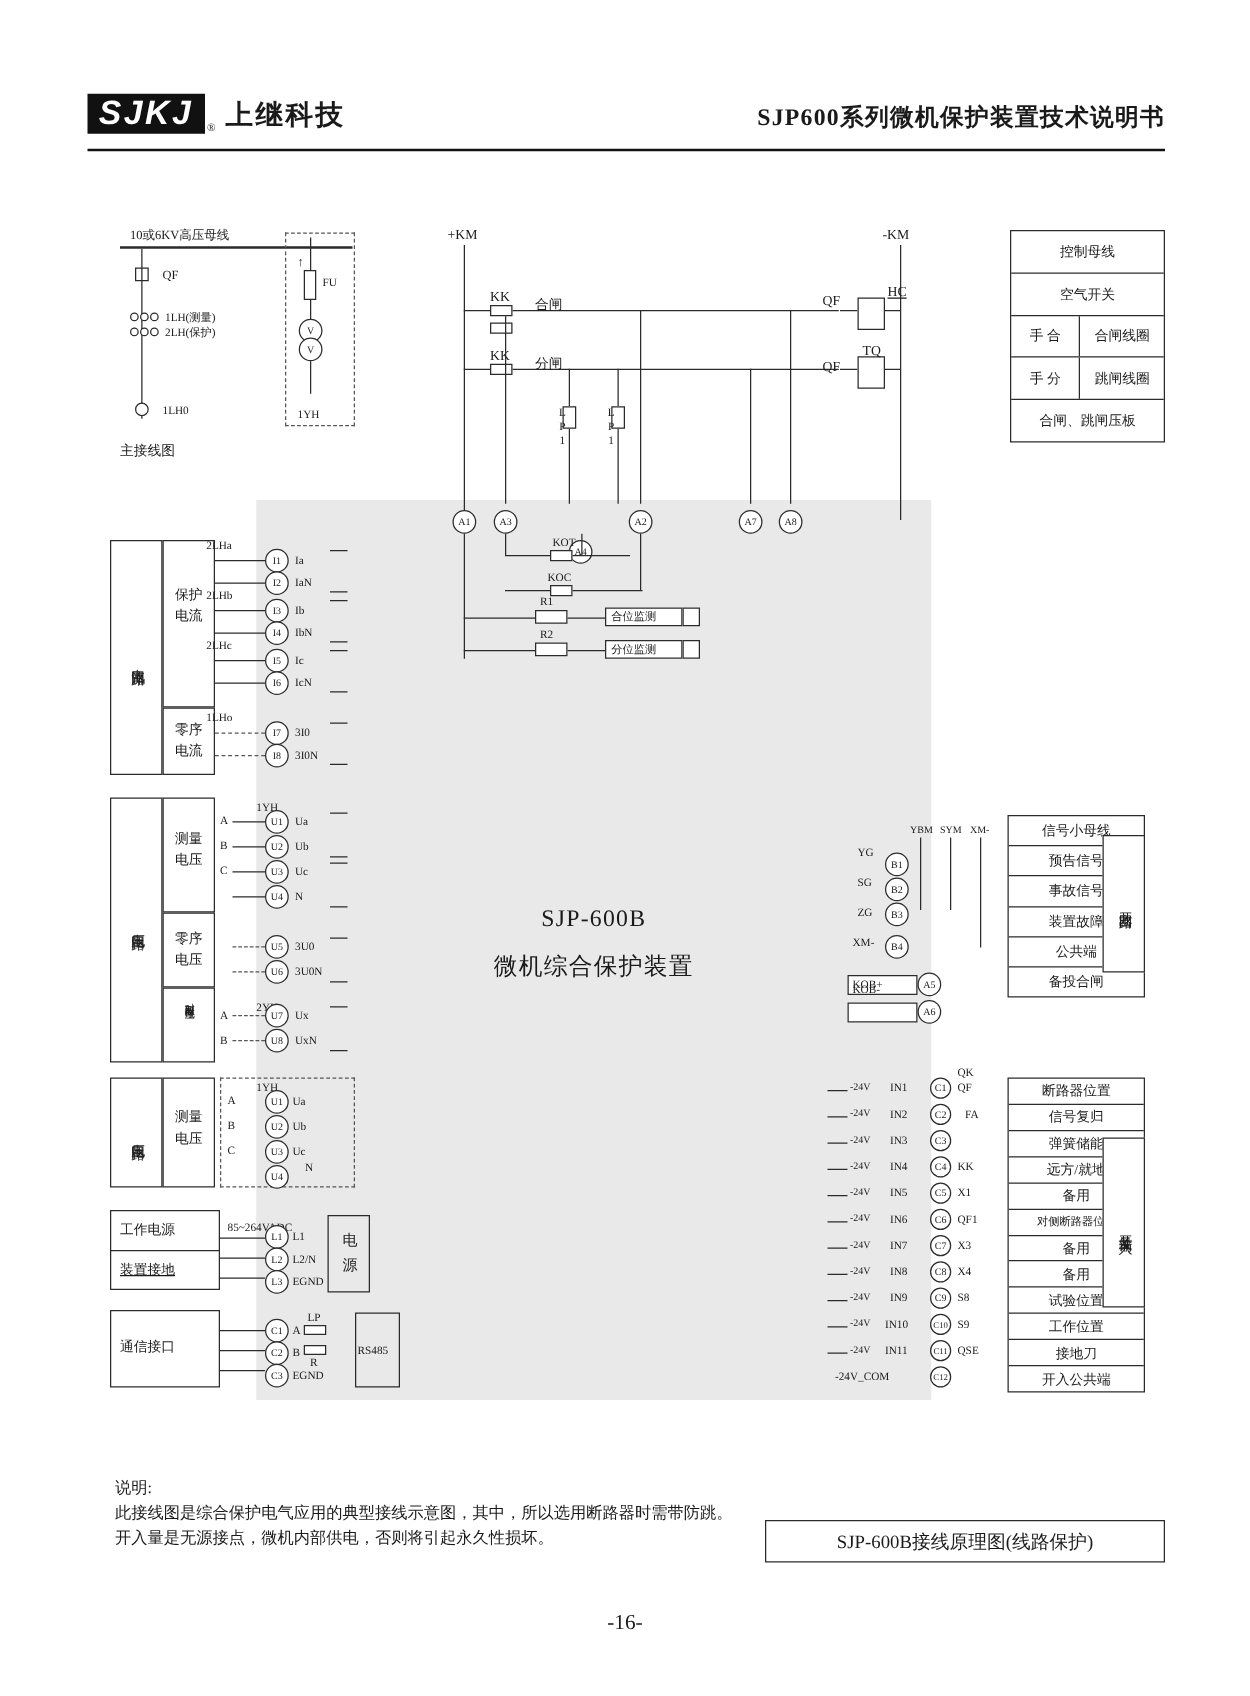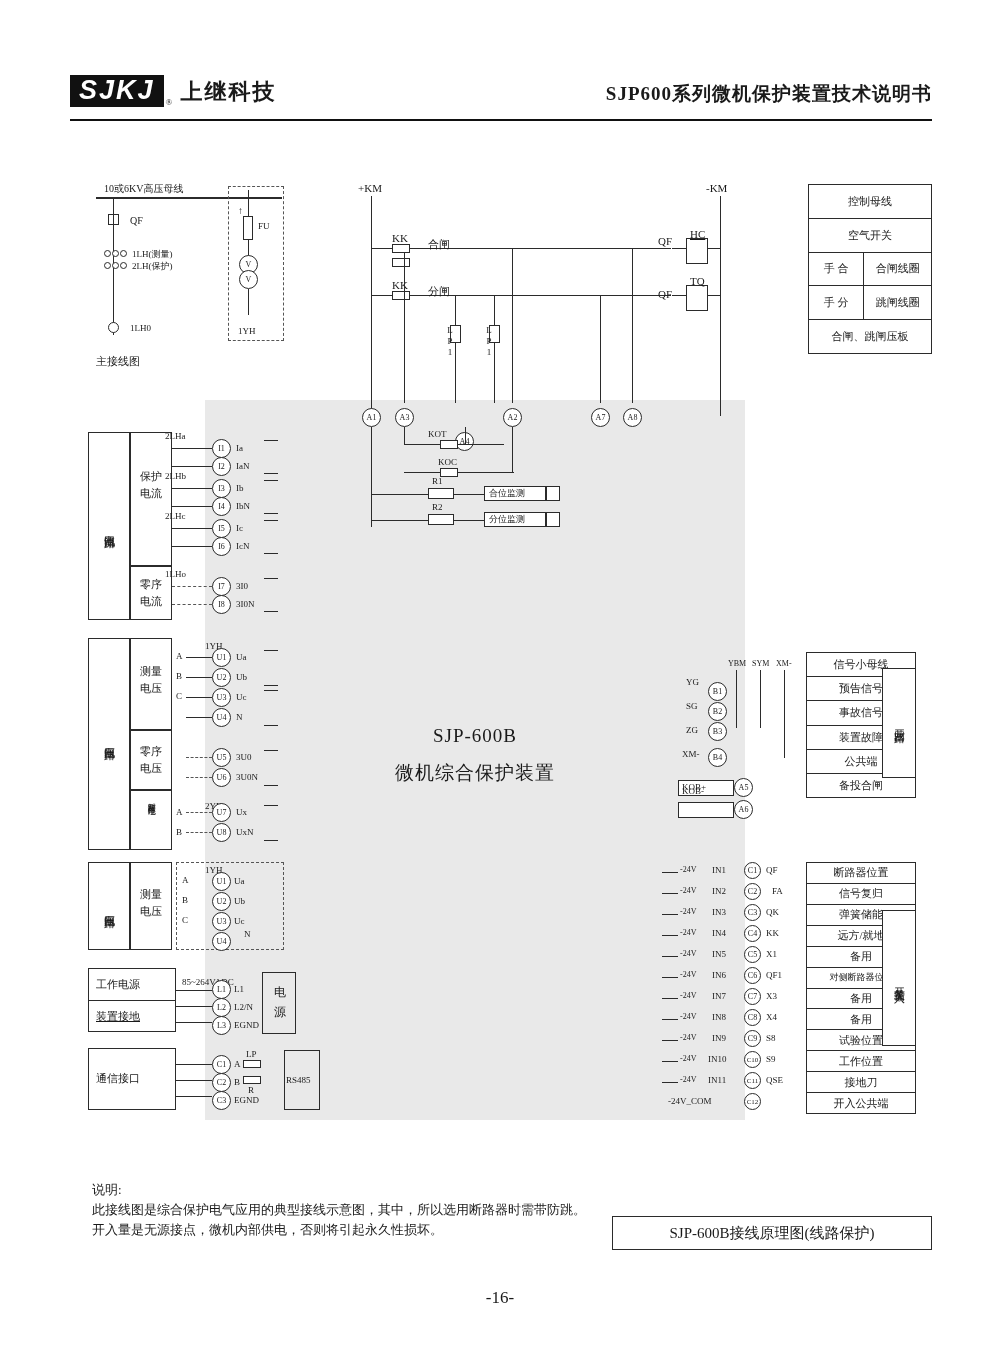--- a/index.html
+++ b/index.html
@@ -113,21 +113,21 @@
     <div class="box" style="left:392px;top:291px;width:18px;height:9px;background:#fff;"></div>
     <div class="t t11" style="left:392px;top:279px;">KK</div>
     <div class="t t11" style="left:428px;top:285px;">分闸</div>
 
     <div class="t t11" style="left:658px;top:235px;">QF</div>
     <div class="t t11" style="left:658px;top:288px;">QF</div>
     <div class="ln h" style="left:672px;top:248px;width:14px;"></div>
     <div class="ln h" style="left:672px;top:295px;width:14px;"></div>
     <div class="box" style="left:686px;top:238px;width:22px;height:26px;background:#fff;"></div>
     <div class="box" style="left:686px;top:285px;width:22px;height:26px;background:#fff;"></div>
-    <div class="t t11" style="left:690px;top:228px;text-decoration:underline;">HC</div>
+    <div class="t t11" style="left:710px;top:228px;text-decoration:underline;">HC</div>
     <div class="t t11" style="left:690px;top:275px;">TQ</div>
     <div class="ln h" style="left:708px;top:248px;width:12px;"></div>
     <div class="ln h" style="left:708px;top:295px;width:12px;"></div>
 
     <div class="ln v" style="left:455px;top:295px;height:30px;"></div>
     <div class="ln v" style="left:494px;top:295px;height:30px;"></div>
     <div class="box" style="left:450px;top:325px;width:11px;height:18px;background:#fff;"></div>
     <div class="box" style="left:489px;top:325px;width:11px;height:18px;background:#fff;"></div>
     <div class="t t9 wr" style="left:444px;top:325px;">LP1</div>
     <div class="t t9 wr" style="left:483px;top:325px;">LP1</div>
@@ -142,21 +142,21 @@
 
     <div class="circ" style="left:362px;top:408px;width:19px;height:19px;">A1</div>
     <div class="circ" style="left:395px;top:408px;width:19px;height:19px;">A3</div>
     <div class="circ" style="left:455px;top:432px;width:19px;height:19px;">A4</div>
     <div class="circ" style="left:503px;top:408px;width:19px;height:19px;">A2</div>
     <div class="circ" style="left:591px;top:408px;width:19px;height:19px;">A7</div>
     <div class="circ" style="left:623px;top:408px;width:19px;height:19px;">A8</div>
 
     <div class="ln h" style="left:404px;top:444px;width:100px;"></div>
     <div class="box" style="left:440px;top:440px;width:18px;height:9px;background:#fff;"></div>
-    <div class="t t9" style="left:428px;top:430px;text-align:right;">KOT</div>
+    <div class="t t9" style="left:442px;top:430px;text-align:right;">KOT</div>
     <div class="ln v" style="left:404px;top:427px;height:17px;"></div>
     <div class="ln v" style="left:465px;top:427px;height:17px;"></div>
 
     <div class="ln h" style="left:404px;top:472px;width:110px;"></div>
     <div class="box" style="left:440px;top:468px;width:18px;height:9px;background:#fff;"></div>
     <div class="t t9" style="left:438px;top:458px;">KOC</div>
     <div class="ln v" style="left:512px;top:427px;height:45px;"></div>
 
     <div class="ln h" style="left:371px;top:494px;width:180px;"></div>
     <div class="box" style="left:428px;top:488px;width:26px;height:11px;background:#fff;"></div>
@@ -426,21 +426,21 @@
     <div>
       <div class="t t8" style="left:680px;top:887px;">-24V</div>
       <div class="t t9" style="left:712px;top:887px;">IN2</div>
       <div class="circ" style="left:744px;top:883px;width:17px;height:17px;">C2</div>
       <div class="t t9" style="left:772px;top:887px;">FA</div>
     </div>
     <div>
       <div class="t t8" style="left:680px;top:908px;">-24V</div>
       <div class="t t9" style="left:712px;top:908px;">IN3</div>
       <div class="circ" style="left:744px;top:904px;width:17px;height:17px;">C3</div>
-      <div class="t t9" style="left:766px;top:908px;">QK</div>
+      <div class="t t9" style="left:766px;top:854px;">QK</div>
     </div>
     <div>
       <div class="t t8" style="left:680px;top:929px;">-24V</div>
       <div class="t t9" style="left:712px;top:929px;">IN4</div>
       <div class="circ" style="left:744px;top:925px;width:17px;height:17px;">C4</div>
       <div class="t t9" style="left:766px;top:929px;">KK</div>
     </div>
     <div>
       <div class="t t8" style="left:680px;top:950px;">-24V</div>
       <div class="t t9" style="left:712px;top:950px;">IN5</div>

